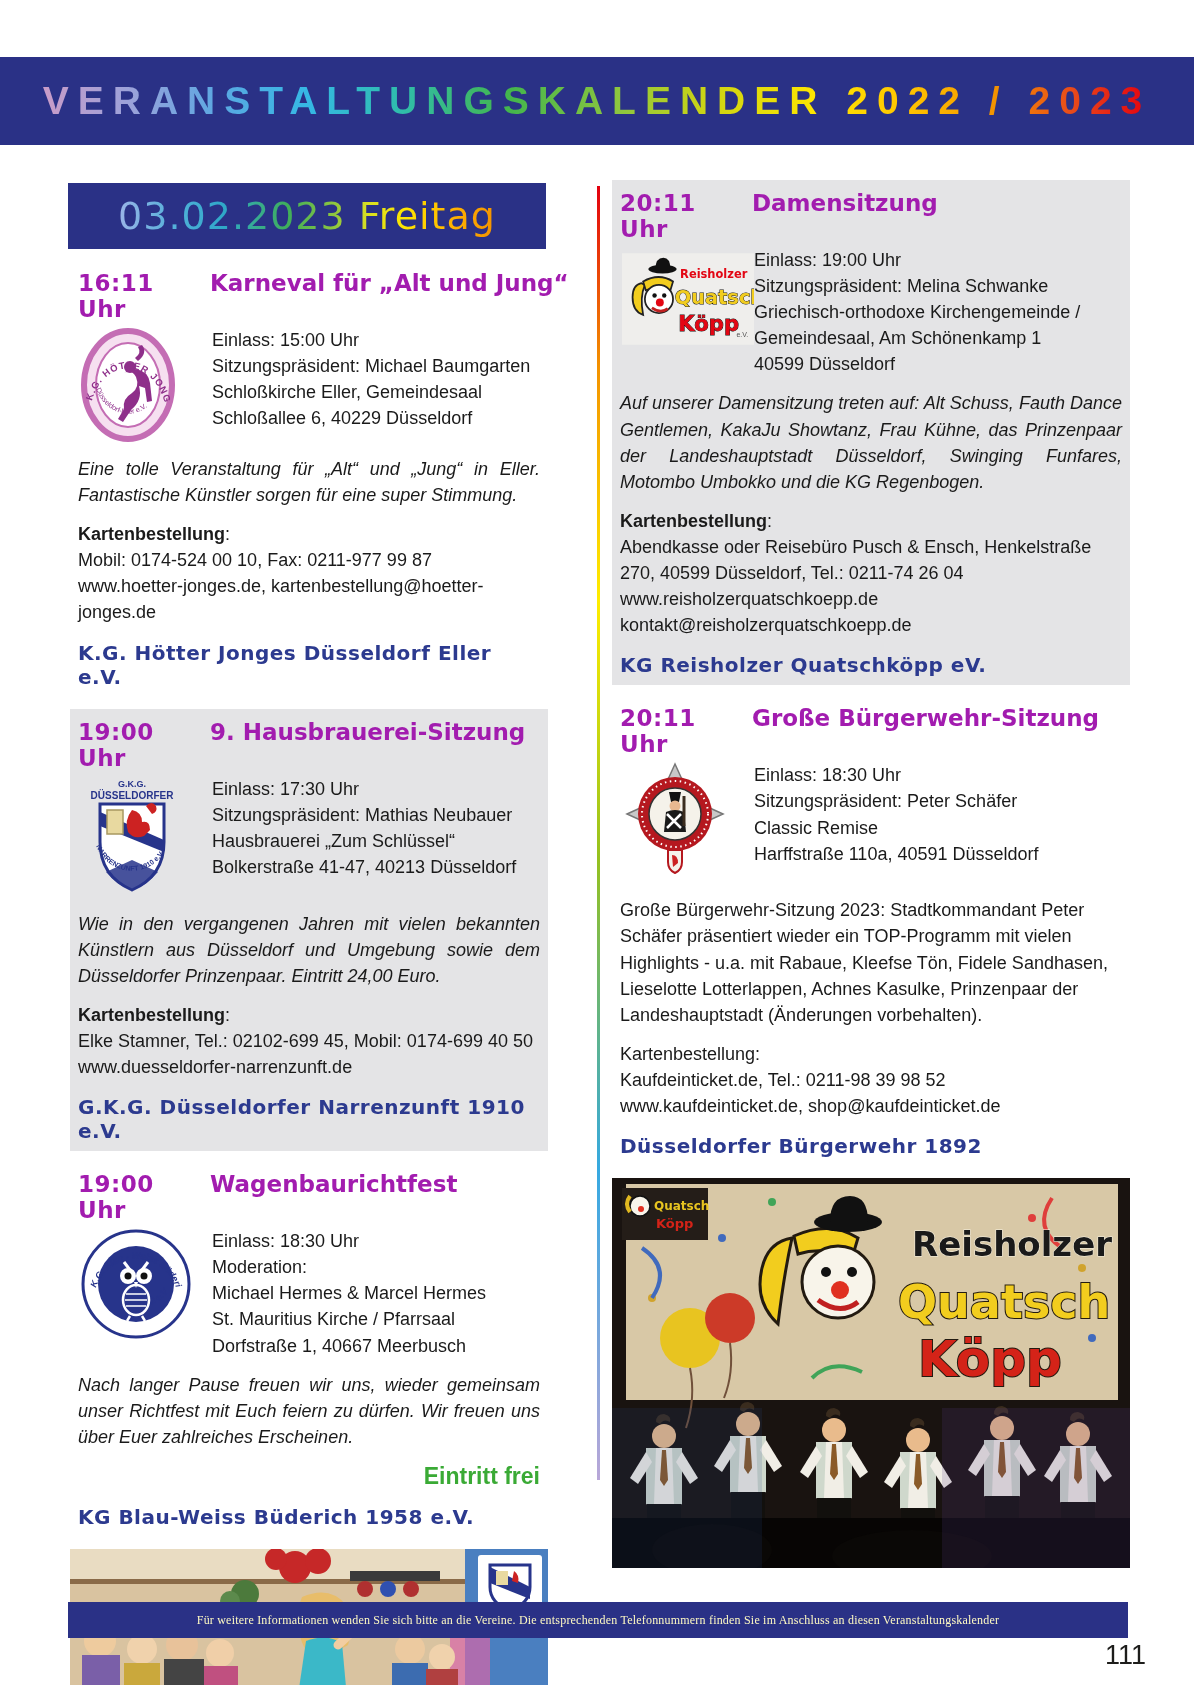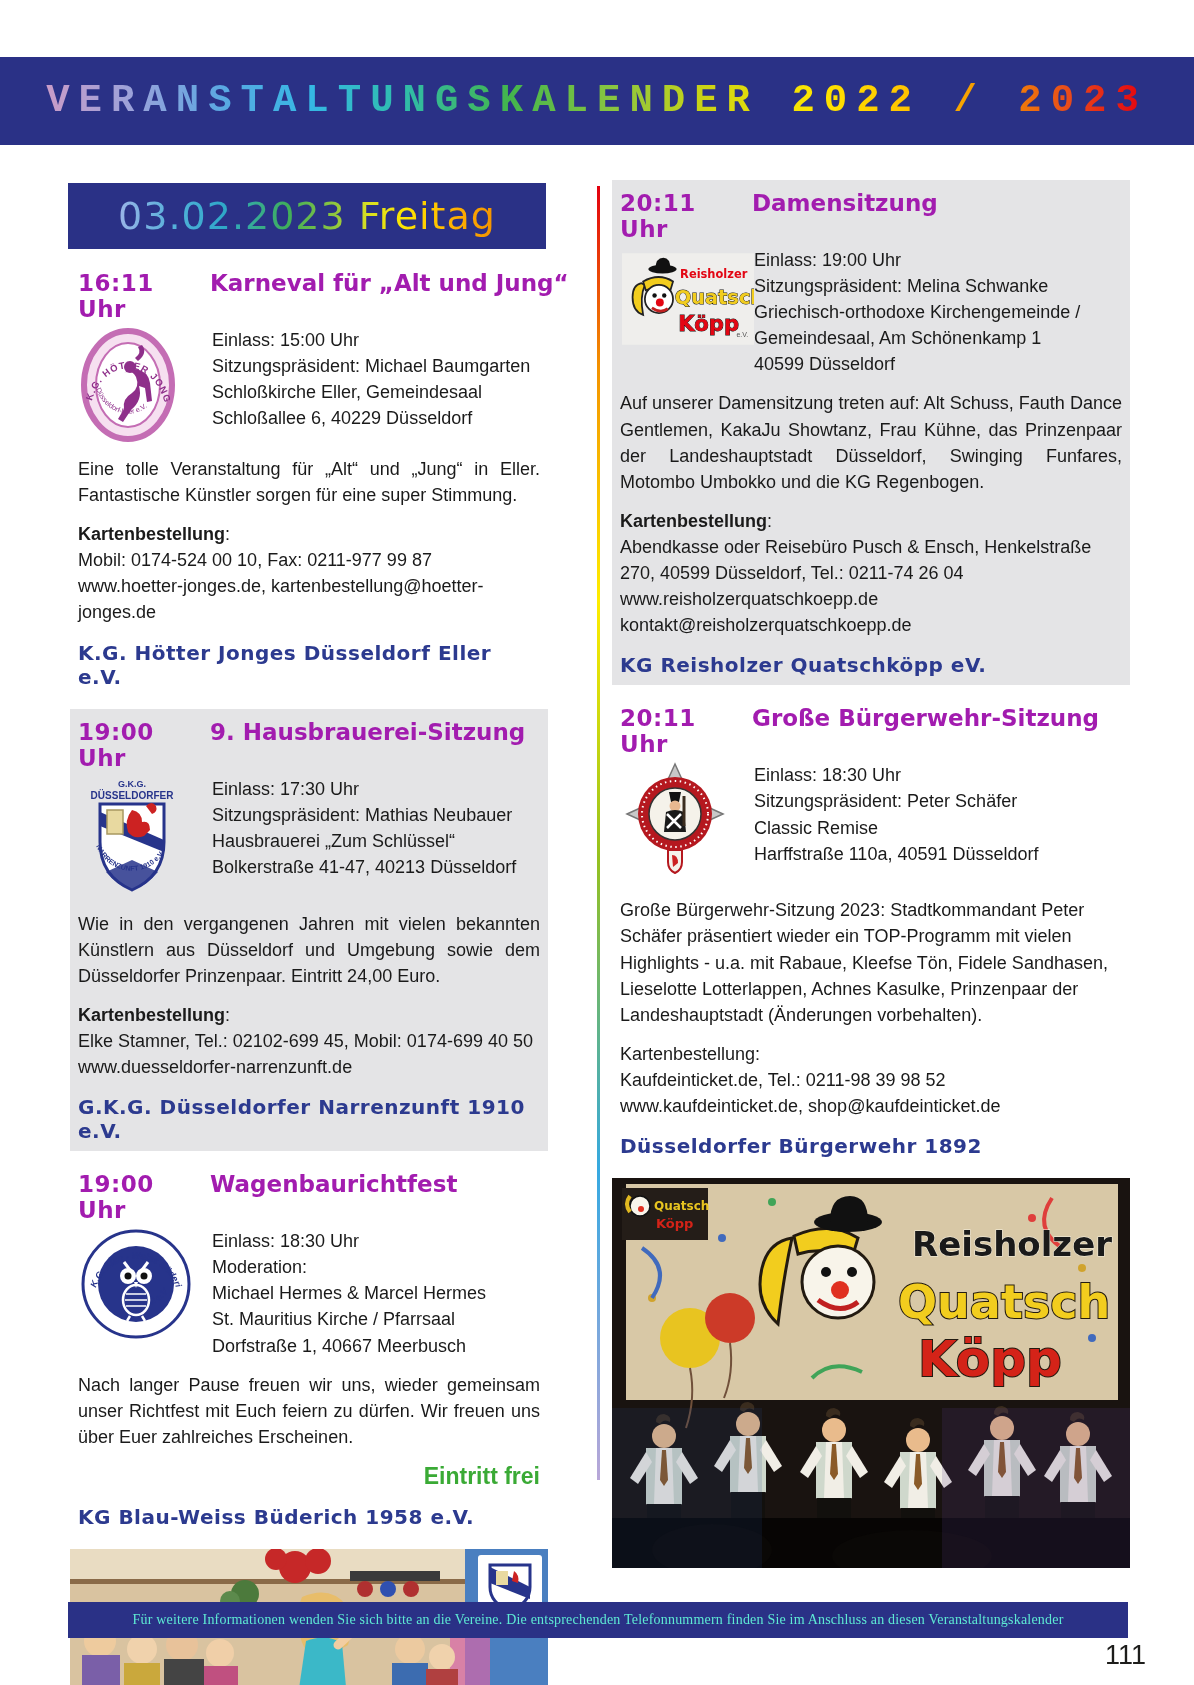--- a/index.html
+++ b/index.html
@@ -1,19 +1,19 @@
 <!DOCTYPE html>
 <html><head>
 <meta charset="utf-8">
 <style>
   html,body{margin:0;padding:0;background:#ffffff;}
   body{width:1194px;height:1685px;position:relative;font-family:"Liberation Sans",sans-serif;color:#1a1a1a;overflow:hidden;}
 
   .header-bar{position:absolute;left:0;top:57px;width:1194px;height:88px;background:#2a3186;display:flex;align-items:center;justify-content:center;}
-  .header-title{font-family:Liberation Mono, monospace;font-weight:bold;font-size:39px;letter-spacing:9px;white-space:nowrap;
+  .header-title{font-family:Liberation Sans, sans-serif;font-weight:bold;font-size:39px;letter-spacing:9px;white-space:nowrap;
     background:linear-gradient(90deg,#c99cc8 0%,#9aa2da 8%,#5aa8e2 16%,#35b8e4 24%,#2fbdae 32%,#43b54d 42%,#8dc63f 52%,#cdd414 60%,#ffe600 70%,#ffc400 78%,#f39200 86%,#e8491b 93%,#e3000f 100%);
     -webkit-background-clip:text;background-clip:text;color:transparent;}
 
   .date-banner{position:absolute;left:68px;top:183px;width:478px;height:66px;background:#2a3186;display:flex;align-items:center;justify-content:center;}
   .date-text{font-family:"DejaVu Sans",sans-serif;font-weight:normal;font-size:38px;letter-spacing:1px;white-space:nowrap;
     background:linear-gradient(90deg,#9ab4e8 0%,#4fb0d8 16%,#2fa8c8 28%,#3fae5a 45%,#8dc63f 57%,#d7df23 66%,#ffe600 76%,#ffb400 88%,#f39200 100%);
     -webkit-background-clip:text;background-clip:text;color:transparent;}
 
   .divider{position:absolute;left:597px;top:186px;width:3px;height:1294px;
     background:linear-gradient(180deg,#e3000f 0%,#f39200 14%,#ffed00 32%,#95c11f 52%,#36a9e1 76%,#b9a7d8 100%);}
@@ -27,36 +27,36 @@
 
   .ev-head{display:flex;align-items:baseline;font-family:"DejaVu Sans",sans-serif;font-weight:bold;font-size:23px;color:#a21caf;}
   .ev-time{width:132px;flex:none;letter-spacing:0.5px;}
   .ev-title{flex:1;white-space:nowrap;}
 
   .ev-body{display:flex;margin-top:5px;}
   .ev-logo{width:132px;flex:none;display:flex;justify-content:flex-start;padding-left:2px;align-items:flex-start;}
   .ev-details{flex:1;font-size:18px;line-height:1.45;}
   .detail-line{white-space:nowrap;}
 
-  .ev-desc{margin-top:13px;font-size:18px;line-height:1.45;text-align:justify;}
+  .ev-desc{margin-top:13px;font-size:18px;line-height:1.45;font-style:italic;text-align:justify;}
   .ev-desc.normal{font-style:normal;text-align:left;}
 
   .kb{margin-top:13px;font-size:18px;line-height:1.45;}
   .kb-label b{font-weight:bold;}
   .kb-label.plain b{font-weight:normal;}
 
   .note{margin-top:13px;font-size:23px;font-weight:bold;color:#3aaa35;text-align:right;}
 
   .club{margin-top:15px;font-family:"DejaVu Sans",sans-serif;font-weight:bold;font-size:20px;letter-spacing:0.5px;color:#2c3a8f;}
 
   .photo{margin:14px -8px 0;display:block;}
   .photo svg{display:block;}
 
   .footer-bar{position:absolute;left:68px;top:1602px;width:1060px;height:36px;background:#2a3186;display:flex;align-items:center;justify-content:center;}
-  .footer-text{color:#5eead4;font-family:"Liberation Serif",serif;font-size:14px;letter-spacing:0.2px;white-space:nowrap;}
+  .footer-text{color:#fef9c3;font-family:"Liberation Serif",serif;font-size:12px;letter-spacing:0.2px;white-space:nowrap;}
 
   .page-number{position:absolute;right:48px;top:1640px;font-size:27px;color:#1d1d1b;font-family:"Liberation Sans",sans-serif;}
 </style>
 </head>
 <body>
 
 <div class="header-bar">
   <div class="header-title">VERANSTALTUNGSKALENDER 2022 / 2023</div>
 </div>
 

